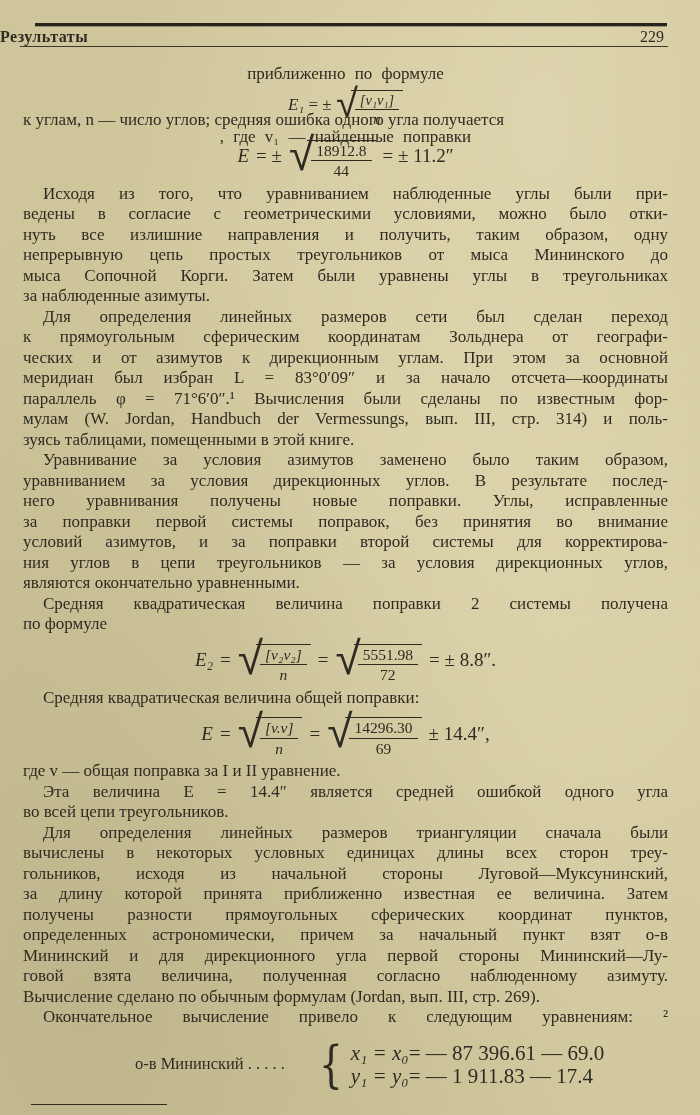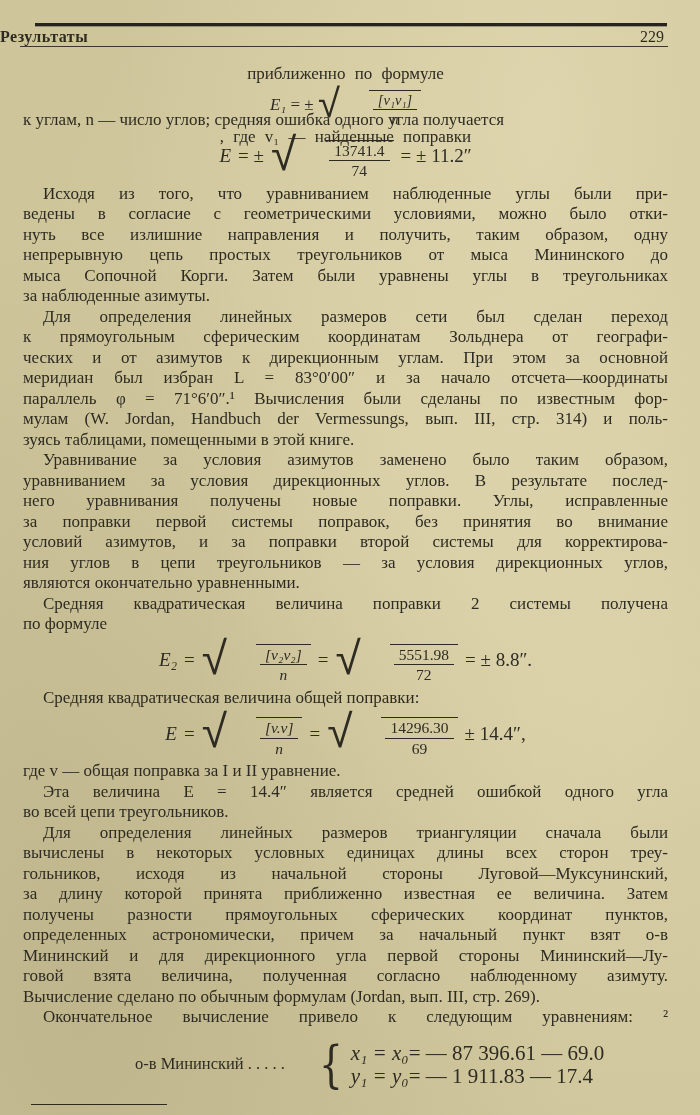--- a/index.html
+++ b/index.html
@@ -40,21 +40,21 @@
 
   
   .mvar{font-style:italic;}
   .math{white-space:nowrap;}
   .sqrt{display:inline-flex;align-items:flex-start;vertical-align:middle;}
   .sqrt .sign{
     font-family:"DejaVu Sans",sans-serif;font-style:normal;font-weight:300;
     font-size:46px;line-height:40px;display:inline-block;margin-right:-7px;
   }
   .sqrt .frac{display:inline-flex;flex-direction:column;align-items:center;
-    border-top:1.7px solid #2c2a21;margin-top:6px;padding:0 4px;font-size:15.5px;line-height:1.12;margin-left:36px;}
+    border-top:1.7px solid #2c2a21;margin-top:6px;padding:0 4px;font-size:15.5px;line-height:1.12;}
   .sqrt .num{border-bottom:1.3px solid #2c2a21;padding:1px 5px 1px;display:block;}
   .sqrt .den{padding-top:1px;display:block;}
   .sqrt.small .sign{font-size:40px;line-height:36px;}
   .sqrt.small .frac{font-size:14.5px;margin-top:5px;}
 
   .display-eq{display:flex;justify-content:center;align-items:center;gap:7px;
     margin:3px 0 4px;font-size:19px;height:46px;}
   .display-eq .rel{font-style:normal;}
 
   
@@ -98,43 +98,43 @@
       </div>
       <div class="line stretch">к углам, n — число углов; средняя ошибка одного угла получается</div>
     </div>
 
     <div class="display-eq">
       <span class="mvar">E</span>
       <span class="rel">= ±</span>
       <span class="sqrt">
           <span class="sign">√</span>
           <span class="frac">
-            <span class="num">13741.4</span>
-            <span class="den">74</span>
+            <span class="num">18912.8</span>
+            <span class="den">44</span>
           </span>
         </span>
       <span class="rel">= ± 11.2″</span>
     </div>
 
     <div class="para indent">
 
     <div class="line">Исходя из того, что уравниванием наблюденные углы были при-</div>
         <div class="line">ведены в согласие с геометрическими условиями, можно было отки-</div>
         <div class="line">нуть все излишние направления и получить, таким образом, одну</div>
         <div class="line">непрерывную цепь простых треугольников от мыса Мининского до</div>
         <div class="line">мыса Сопочной Корги. Затем были уравнены углы в треугольниках</div>
         <div class="line">за наблюденные азимуты.</div>
       </div>
 
     <div class="para indent">
 
     <div class="line">Для определения линейных размеров сети был сделан переход</div>
         <div class="line">к прямоугольным сферическим координатам Зольднера от географи-</div>
         <div class="line">ческих и от азимутов к дирекционным углам. При этом за основной</div>
-        <div class="line">меридиан был избран L = 83°0′00″ и за начало отсчета—координаты</div>
+        <div class="line">меридиан был избран L = 83°0′09″ и за начало отсчета—координаты</div>
         <div class="line">параллель φ = 71°6′0″.¹ Вычисления были сделаны по известным фор-</div>
         <div class="line">мулам (W. Jordan, Handbuch der Vermessungs, вып. III, стр. 314) и поль-</div>
         <div class="line">зуясь таблицами, помещенными в этой книге.</div>
       </div>
 
     <div class="para indent">
 
     <div class="line">Уравнивание за условия азимутов заменено было таким образом,</div>
         <div class="line">уравниванием за условия дирекционных углов. В результате послед-</div>
         <div class="line">него уравнивания получены новые поправки. Углы, исправленные</div>

